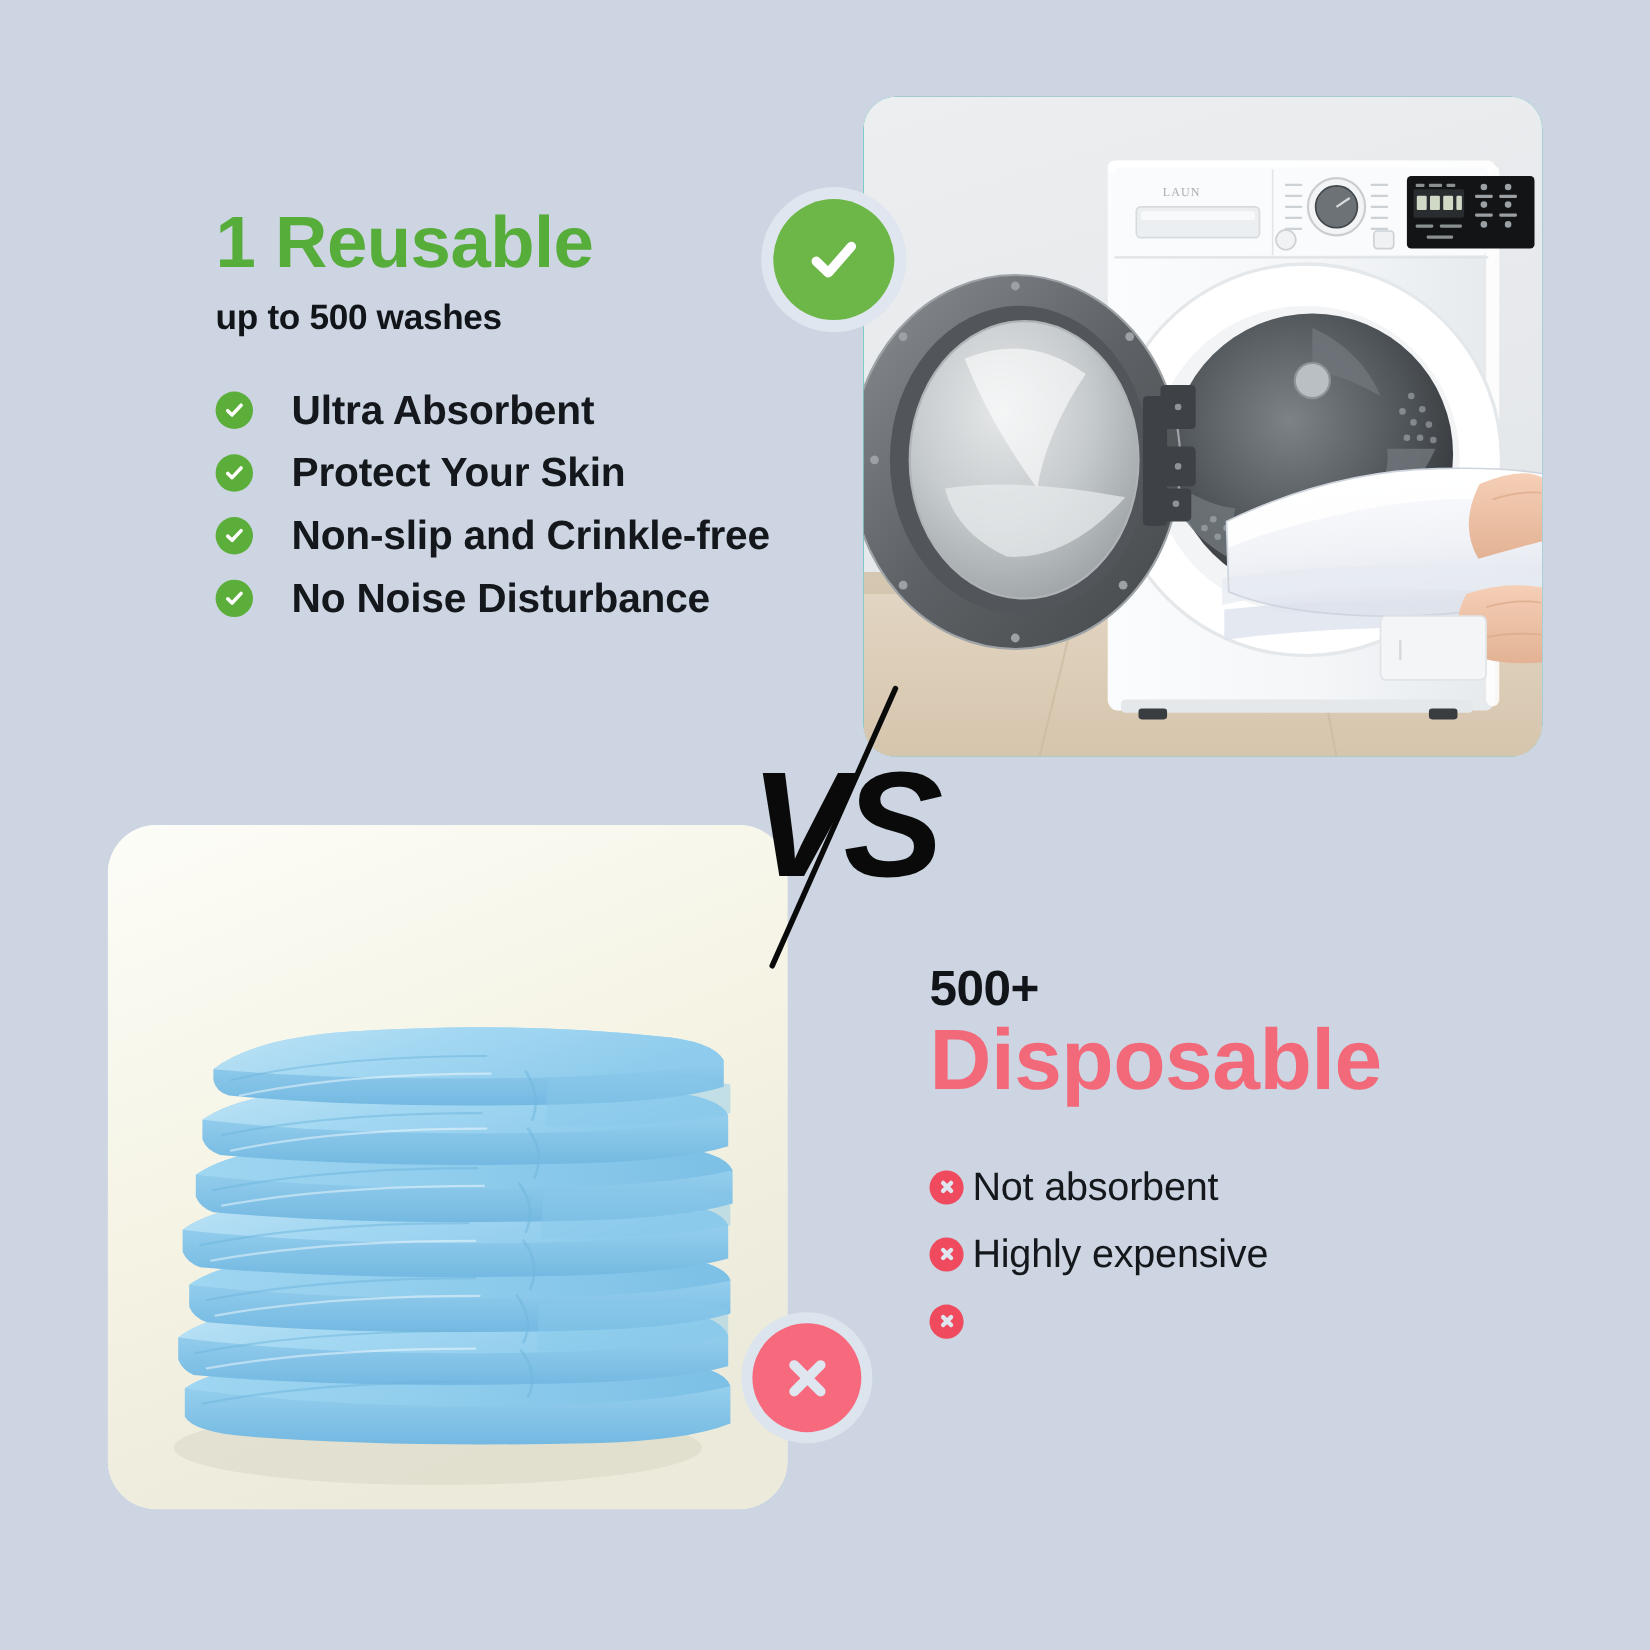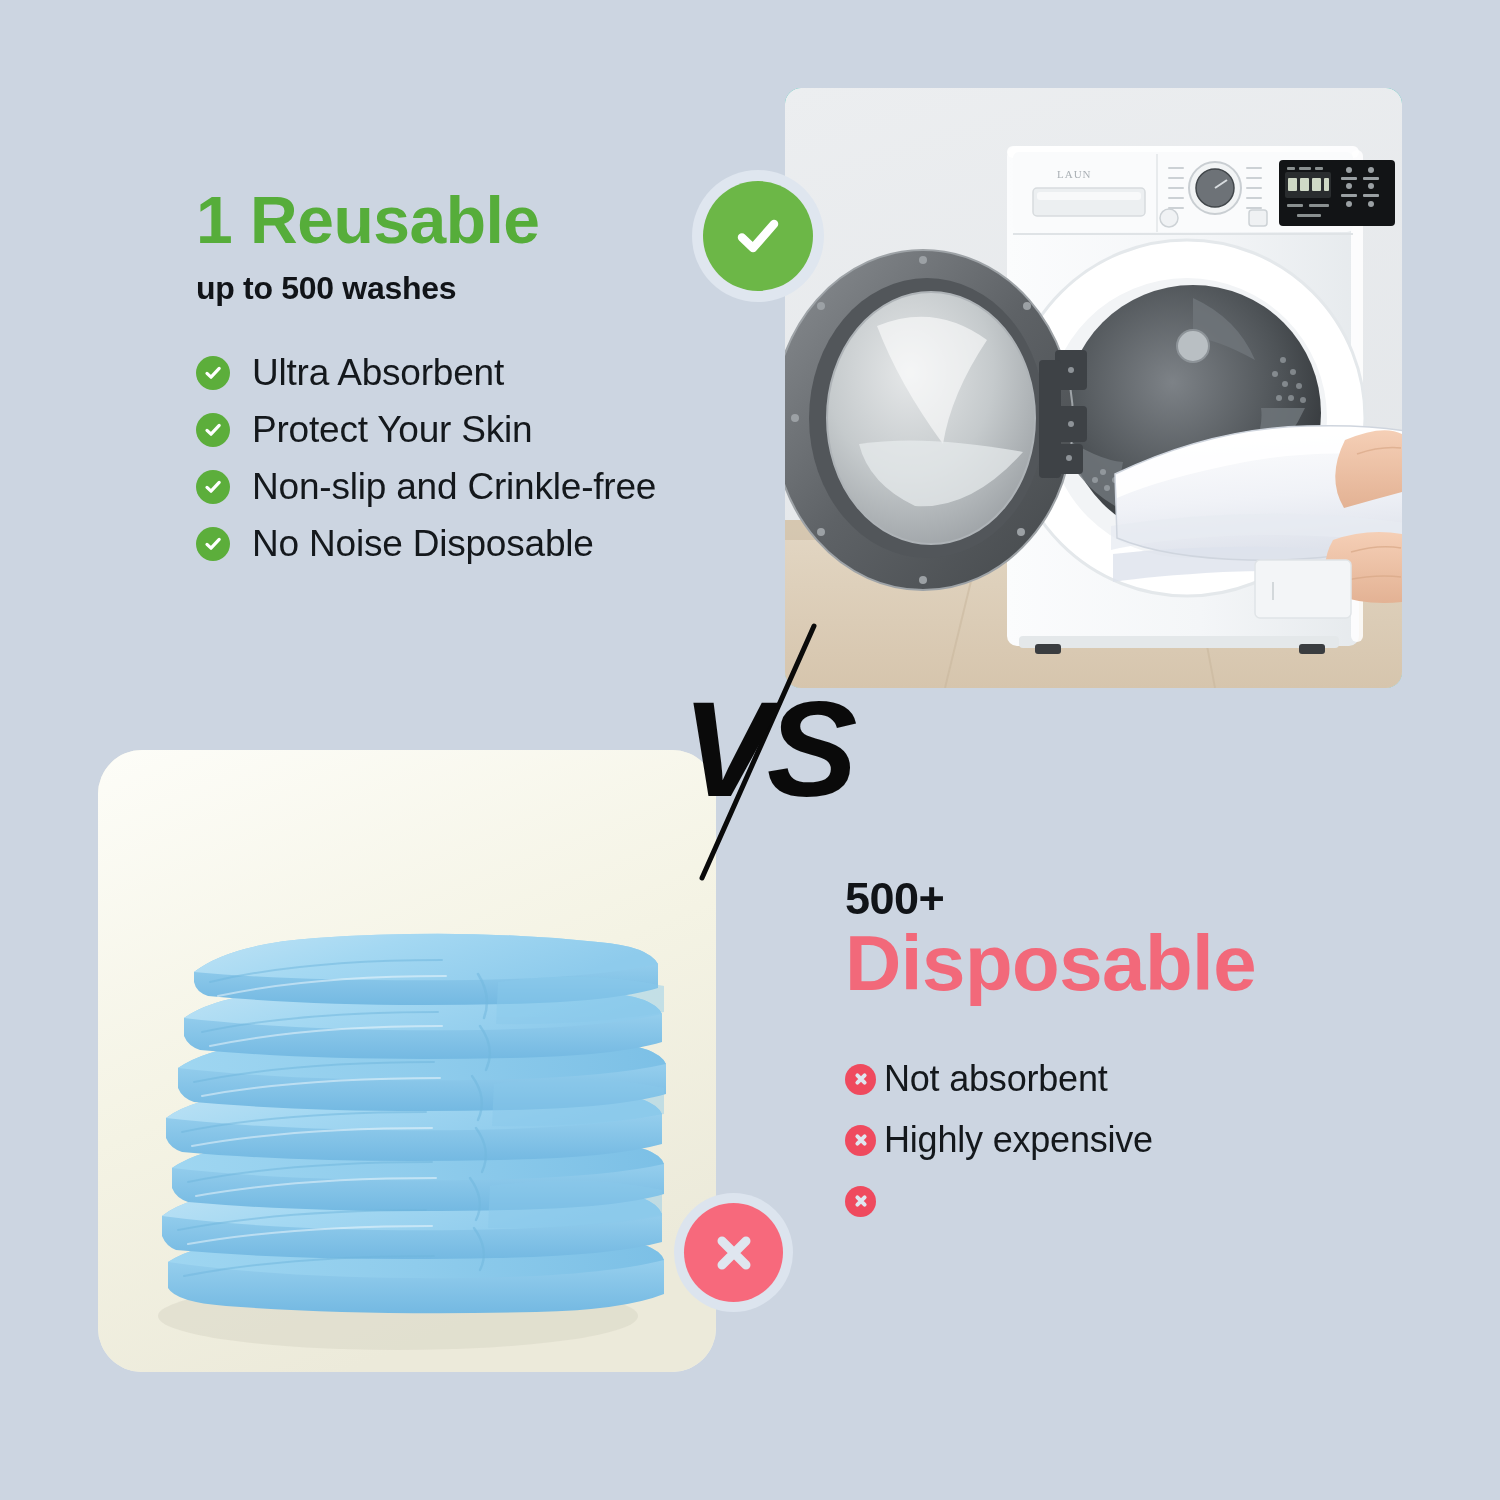--- a/index.html
+++ b/index.html
@@ -58,23 +58,24 @@
   .pros-list li {
     display: flex;
     align-items: center;
     gap: 22px;
     height: 57px;
   }
 
   .pros-list .li-text {
     font-size: 37px;
     color: #14181c;
-    font-weight: 400;
+    font-weight: 700;
     letter-spacing: -0.2px;
     white-space: nowrap;
+    margin-left: 13px;
   }
 
   .check-bullet {
     flex: 0 0 auto;
     width: 34px;
     height: 34px;
     border-radius: 50%;
     background: #5cae3b;
     display: flex;
     align-items: center;
@@ -183,21 +184,21 @@
   }
   .vs-mark svg { display: block; }
 
   
   .photo-washer {
     position: absolute;
     left: 785px;
     top: 88px;
     width: 617px;
     height: 600px;
-    border-radius: 16px;
+    border-radius: 29px;
     overflow: hidden;
     background: #14b8a6;
     z-index: 2;
   }
   .photo-washer svg { display: block; width: 100%; height: 100%; }
 
   
   .photo-stack {
     position: absolute;
     left: 98px;
@@ -534,21 +535,21 @@
             </svg>
         </span>
         <span class="li-text">Non-slip and Crinkle-free</span>
       </li>
       <li>
         <span class="check-bullet">
           <svg width="22" height="22" viewBox="0 0 22 22">
               <path d="M5 11.4 L9 15.2 L17.2 6.4" fill="none" stroke="#ffffff" stroke-width="3.2" stroke-linecap="round" stroke-linejoin="round"></path>
             </svg>
         </span>
-        <span class="li-text">No Noise Disposable</span>
+        <span class="li-text">No Noise Disturbance</span>
       </li>
     </ul>
   </div>
 
   <div class="badge-check">
     <svg width="62" height="62" viewBox="0 0 62 62">
       <path d="M15 32.5 L26 43 L47 19" fill="none" stroke="#ffffff" stroke-width="8.5" stroke-linecap="round" stroke-linejoin="round"></path>
     </svg>
   </div>
 

